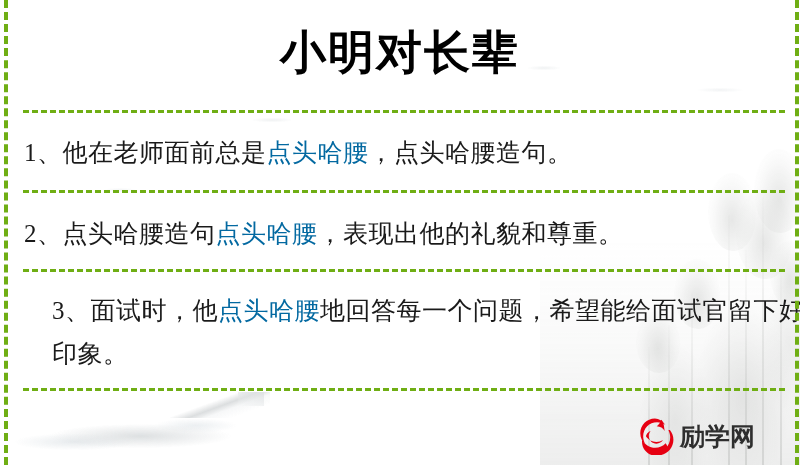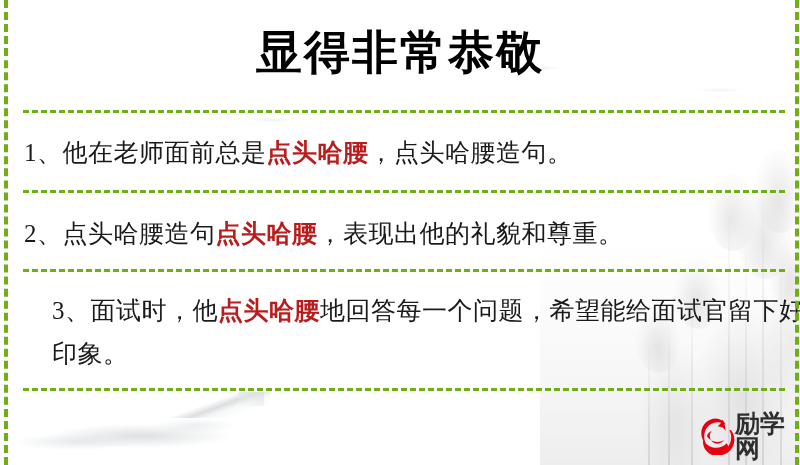--- a/index.html
+++ b/index.html
@@ -142,31 +142,32 @@
     line-height: 43px;
     color: #1a1a1a;
     letter-spacing: .5px;
     font-family: "Liberation Serif", "DejaVu Serif", serif;
   }
   #sentence-1 { top: 131px; }
   #sentence-2 { top: 212px; }
   #sentence-3 { top: 289px; margin-left: 28px; }
 
   .idiom {
-    color: #b91c1c;
-    font-weight: 700;
+    color: #0369a1;
+    font-weight: 400;
   }
 
   
   #logo {
     position: absolute;
-    left: 697px; top: 414px;
+    left: 636px; top: 414px;
     height: 44px;
     display: flex;
     align-items: center;
+    gap: 6px;
     z-index: 4;
   }
   #logo-mark {
     width: 38px; height: 38px;
     flex: 0 0 38px;
     display: block;
   }
   #logo-text {
     font-size: 25px;
     font-weight: 700;
@@ -205,21 +206,21 @@
   <div class="v-rule" id="rule-left"></div>
   <div class="v-rule" id="rule-right"></div>
 
   <div class="h-rule" style="top:110px;"></div>
   <div class="h-rule" style="top:190px;"></div>
   <div class="h-rule" style="top:269px;"></div>
   <div class="h-rule" style="top:388px;"></div>
 
   <div id="content">
 
-    <div id="title">显得非常恭敬</div>
+    <div id="title">小明对长辈</div>
 
     <div class="sentence" id="sentence-1">
       <span>1、</span><span>他在老师面前总是</span><span class="idiom">点头哈腰</span><span>，点头哈腰造句。</span>
     </div>
 
     <div class="sentence" id="sentence-2">
       <span>2、</span><span>点头哈腰造句</span><span class="idiom">点头哈腰</span><span>，表现出他的礼貌和尊重。</span>
     </div>
 
     <div class="sentence" id="sentence-3">

